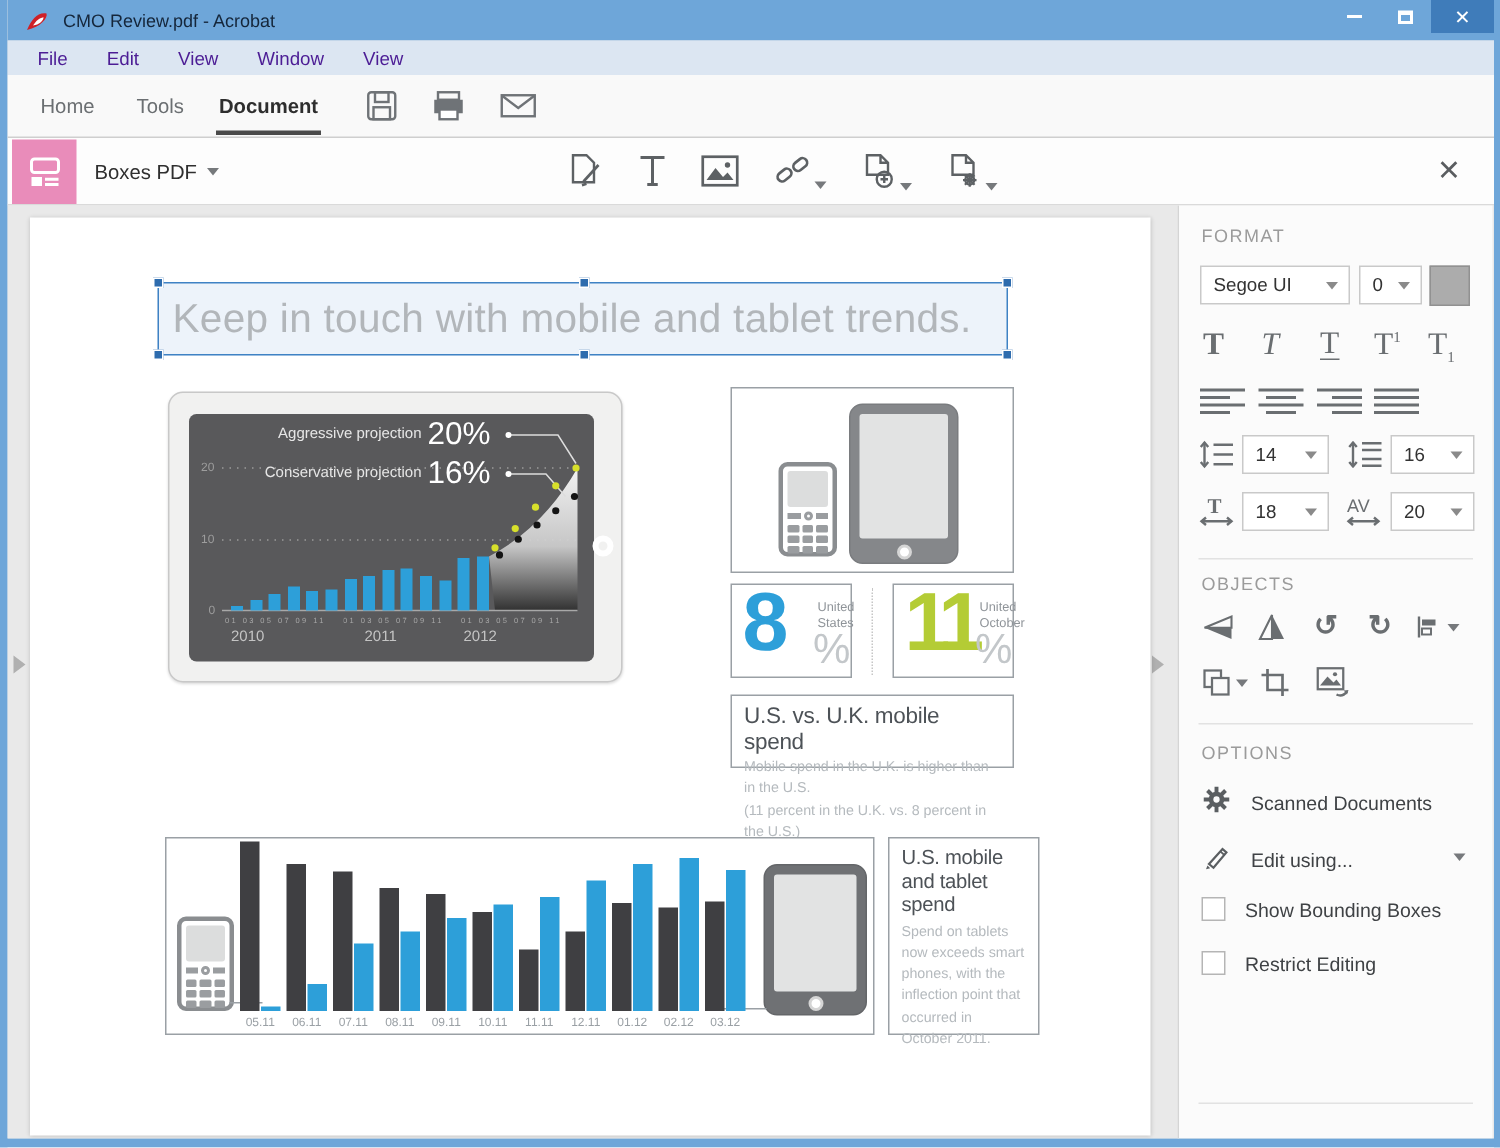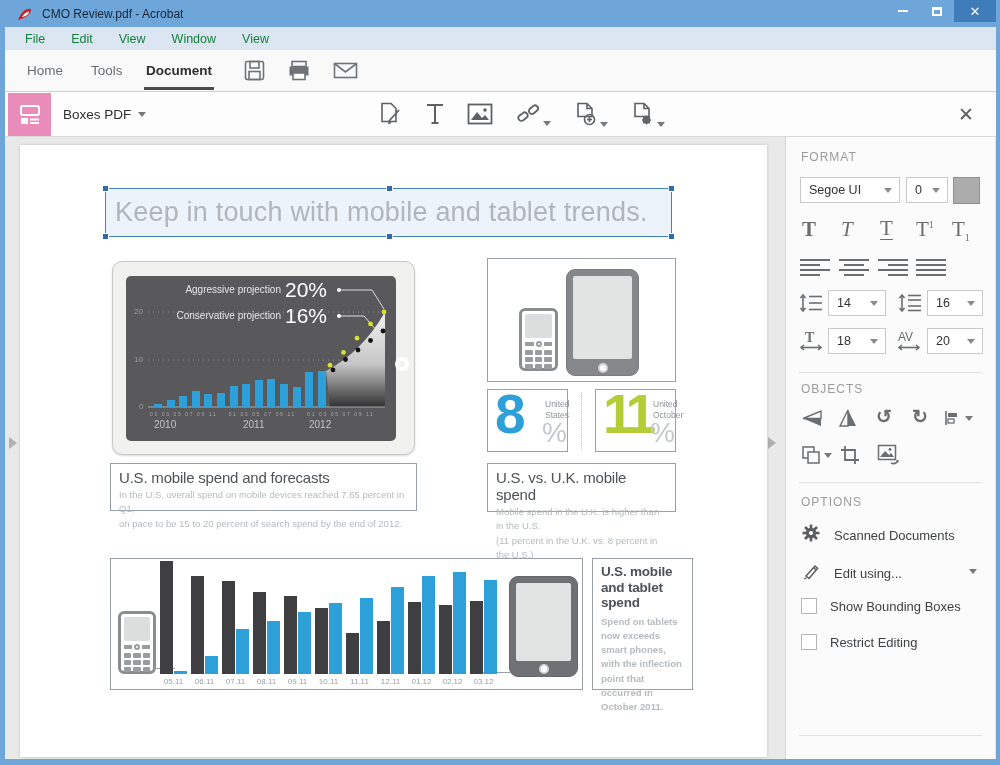--- a/index.html
+++ b/index.html
@@ -10,21 +10,21 @@
   .titlebar { position:absolute; left:0; top:0; right:0; height:27px; background:#6ea6d9; display:flex; align-items:center; }
   .titlebar .logo { margin-left:12px; width:16px; height:14px; }
   .titlebar .ttl { margin-left:9px; font-size:12px; color:#15263a; }
   .winctrl { position:absolute; right:0; top:0; height:22px; display:flex; align-items:center; }
   .wbtn { width:34px; height:22px; display:flex; align-items:center; justify-content:center; color:#fff; font-size:12px; }
   .wbtn.close { width:42px; background:#3f7cba; font-size:13px; }
   .minbar { width:10px; height:2px; background:#fff; }
   .maxbox { width:10px; height:9px; border:2px solid #fff; border-top-width:3px; }
   
   .menubar { position:absolute; left:0; top:27px; right:0; height:23px; background:#dce6f2; display:flex; align-items:center; gap:26px; padding-left:20px; }
-  .menubar span { font-size:12.5px; color:#15803d; cursor:default; }
+  .menubar span { font-size:12.5px; color:#4c1d95; cursor:default; }
   
   .toolbar { position:absolute; left:0; top:50px; right:0; height:42px; background:#f9f9f9; border-bottom:1px solid #cfcfcf; }
   .tab { position:absolute; top:0; height:41px; display:flex; align-items:center; font-size:13.5px; color:#6b6f72; }
   .tab.active { color:#2e2e2e; font-weight:bold; }
   .tab.active::after { content:""; position:absolute; left:-2px; right:-2px; bottom:1px; height:3px; background:#4b4b4b; }
   .tb-icons { position:absolute; left:238px; top:0; height:41px; display:flex; align-items:center; gap:21px; }
   .tb-right { position:absolute; right:18px; top:0; height:41px; display:flex; align-items:center; gap:12px; }
   .user { font-size:13px; color:#55585b; display:flex; align-items:center; gap:5px; }
   .chev { width:0; height:0; border-left:4px solid transparent; border-right:4px solid transparent; border-top:5px solid #76797c; display:inline-block; }
   
@@ -288,25 +288,20 @@
             <div class="c1bar" style="left: 116.2px; height: 23.275px; background: rgb(45, 159, 217);"></div>
             <div class="c1bar" style="left: 128.8px; height: 26.6px; background: rgb(45, 159, 217);"></div>
             <div class="c1bar" style="left: 141.4px; height: 27.55px; background: rgb(45, 159, 217);"></div>
             <div class="c1bar" style="left: 154px; height: 23.275px; background: rgb(45, 159, 217);"></div>
             <div class="c1bar" style="left: 166.6px; height: 19.95px; background: rgb(45, 159, 217);"></div>
             <div class="c1bar" style="left: 179.2px; height: 35.15px; background: rgb(45, 159, 217);"></div>
             <div class="c1bar" style="left: 191.8px; height: 36.3375px; background: rgb(45, 159, 217);"></div>
           </div>
         <div class="homebtn"></div>
 
-        <div class="cap-box" style="left:90px; top:318px; width:307px; height:48px;">
-          <div class="cap-title">U.S. mobile spend and forecasts</div>
-          <div class="cap-body">In the U.S, overall spend on mobile devices reached 7.65 percent in Q1,</div>
-          <div class="cap-body" style="margin-top:0;">on pace to be 15 to 20 percent of search spend by the end of 2012.</div>
-        </div>
 
         <div class="devbox">
           <div class="mphone" style="left:31px; top:49px; width:39px; height:63px;">
             <div class="scr" style="height:24px;"></div>
             <div class="spk" style="top:30px;">
                 <i></i>
                 <u></u>
                 <i></i>
               </div>
             <div class="pad" style="top:39px;">
@@ -449,21 +444,21 @@
             </div>
             <div class="c2g">
               <div class="c2bars">
                 <i style="height: 73.45px; background: rgb(63, 63, 66);"></i>
                 <i style="height: 93.79px; background: rgb(45, 159, 217);"></i>
               </div>
               <span class="c2lab">03.12</span>
             </div>
           </div>
 
-        <div class="cap-box" style="left:572px; top:413px; width:101px; height:132px;font-weight:bold;">
+        <div class="cap-box" style="left:572px; top:413px; width:101px; height:132px;">
           <div class="cap-title" style="font-size:13.5px; line-height:1.15;">U.S. mobile and tablet spend</div>
           <div class="cap-body" style="margin-top:4px;">Spend on tablets now exceeds smart phones, with the inflection point that occurred in October 2011.</div>
         </div>
 
       </div>
     </div>
 
     <div class="panel">
       <div class="sechead" style="top:13px;">FORMAT</div>
 

